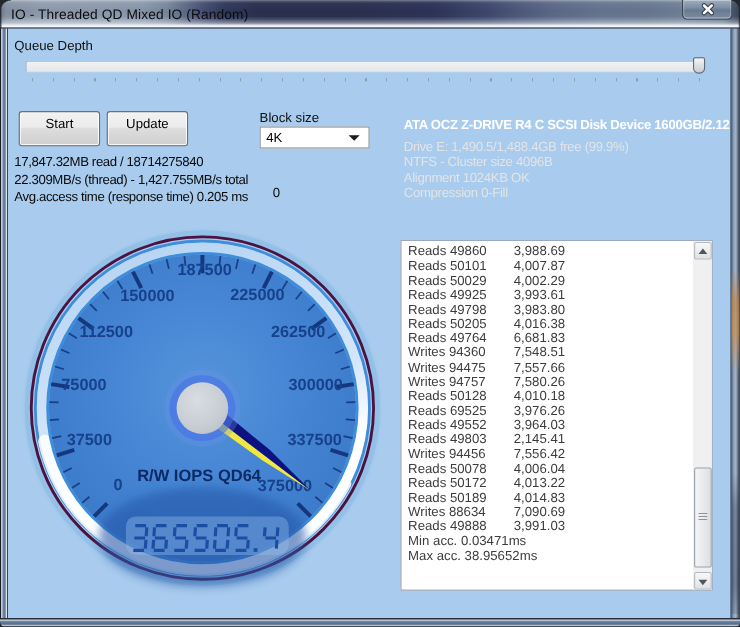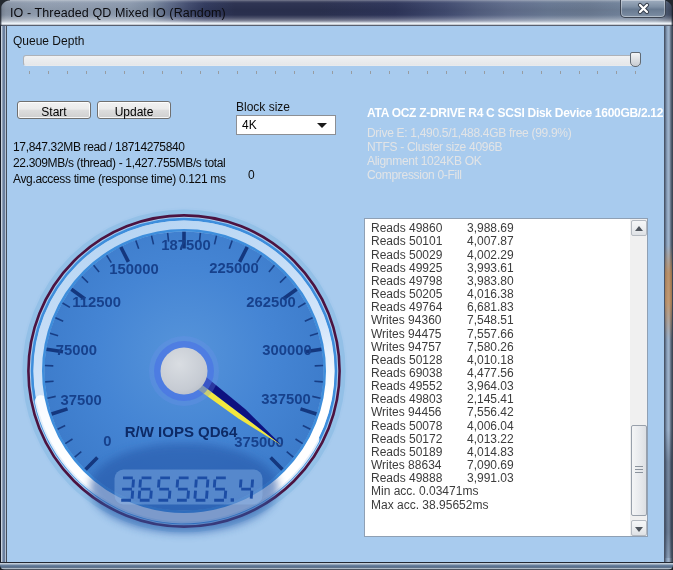--- a/index.html
+++ b/index.html
@@ -39,21 +39,21 @@
 #qdlabel { left:13px; top:34px; font-size:12px; color:#101010; }
 #groove { left:23px; top:55px; width:618px; height:11px; border-radius:3px;
  border:1px solid #aeb2b8; border-bottom-color:#e8eaec;
  background:linear-gradient(180deg,#f1f2f3 0%,#eaecee 50%,#e5e7e9 100%); }
 #sthumb { left:630px; top:52px; width:11px; height:15px; border:1px solid #606a74; border-radius:2px 2px 5px 5px;
  background:linear-gradient(180deg,#f4f5f6 0%,#dfe2e5 45%,#c8ccd2 100%); }
 #ticks { left:28.5px; top:71px; width:610px; height:3px;
  background:repeating-linear-gradient(90deg, rgba(138,118,98,0.55) 0px, rgba(138,118,98,0.55) 1px, transparent 1px, transparent 18.95px); }
 
 
-.btn { top:101px; width:74px; height:18px; border:1px solid #707070; border-radius:3px;
+.btn { top:101px; width:74px; height:32px; border:1px solid #707070; border-radius:3px;
  background:linear-gradient(180deg,#f2f2f2 0%,#ebebeb 45%,#dddddd 50%,#cfcfcf 100%);
  font-size:12px; color:#000; text-align:center; line-height:21px;
  box-shadow:inset 0 0 0 1px rgba(255,255,255,0.8); }
 #btnstart { left:17px; }
 #btnupdate { left:97px; }
 
 
 #bslabel { left:236px; top:100px; font-size:12px; color:#101010; }
 #combo { left:236px; top:115px; width:100px; height:20px; background:#fff; border:1px solid #8c8f94; }
 #combotext { left:242px; top:118px; font-size:12px; color:#000; }
@@ -115,21 +115,21 @@
 <div id="btnstart" class="abs btn">Start</div>
 <div id="btnupdate" class="abs btn">Update</div>
 
 <div id="bslabel" class="abs">Block size</div>
 <div id="combo" class="abs"></div>
 <div id="combotext" class="abs">4K</div>
 <div id="comboarrow" class="abs"></div>
 
 <div class="abs stat" style="top:140px">17,847.32MB read / 18714275840</div>
 <div class="abs stat" style="top:156px">22.309MB/s (thread) - 1,427.755MB/s total</div>
-<div class="abs stat" style="top:172px">Avg.access time (response time) 0.121 ms</div>
+<div class="abs stat" style="top:172px">Avg.access time (response time) 0.205 ms</div>
 <div id="zero" class="abs">0</div>
 
 <div id="drvtitle" class="abs">ATA OCZ Z-DRIVE R4 C SCSI Disk Device 1600GB/2.12</div>
 <div class="abs drvline" style="top:126px">Drive E: 1,490.5/1,488.4GB free (99.9%)</div>
 <div class="abs drvline" style="top:140px">NTFS - Cluster size 4096B</div>
 <div class="abs drvline" style="top:154px">Alignment 1024KB OK</div>
 <div class="abs drvline" style="top:168px">Compression 0-Fill</div>
 <div id="loglabel" class="abs">Log</div>
 
 <div id="logbox" class="abs"></div>
@@ -138,21 +138,21 @@
     <div class="lrow"><span>Reads 50101</span><span class="lv">4,007.87</span></div>
     <div class="lrow"><span>Reads 50029</span><span class="lv">4,002.29</span></div>
     <div class="lrow"><span>Reads 49925</span><span class="lv">3,993.61</span></div>
     <div class="lrow"><span>Reads 49798</span><span class="lv">3,983.80</span></div>
     <div class="lrow"><span>Reads 50205</span><span class="lv">4,016.38</span></div>
     <div class="lrow"><span>Reads 49764</span><span class="lv">6,681.83</span></div>
     <div class="lrow"><span>Writes 94360</span><span class="lv">7,548.51</span></div>
     <div class="lrow"><span>Writes 94475</span><span class="lv">7,557.66</span></div>
     <div class="lrow"><span>Writes 94757</span><span class="lv">7,580.26</span></div>
     <div class="lrow"><span>Reads 50128</span><span class="lv">4,010.18</span></div>
-    <div class="lrow"><span>Reads 69038</span><span class="lv">4,477.56</span></div>
+    <div class="lrow"><span>Reads 69525</span><span class="lv">3,976.26</span></div>
     <div class="lrow"><span>Reads 49552</span><span class="lv">3,964.03</span></div>
     <div class="lrow"><span>Reads 49803</span><span class="lv">2,145.41</span></div>
     <div class="lrow"><span>Writes 94456</span><span class="lv">7,556.42</span></div>
     <div class="lrow"><span>Reads 50078</span><span class="lv">4,006.04</span></div>
     <div class="lrow"><span>Reads 50172</span><span class="lv">4,013.22</span></div>
     <div class="lrow"><span>Reads 50189</span><span class="lv">4,014.83</span></div>
     <div class="lrow"><span>Writes 88634</span><span class="lv">7,090.69</span></div>
     <div class="lrow"><span>Reads 49888</span><span class="lv">3,991.03</span></div>
     <div class="lrow"><span>Min acc. 0.03471ms</span></div>
     <div class="lrow"><span>Max acc. 38.95652ms</span></div>

